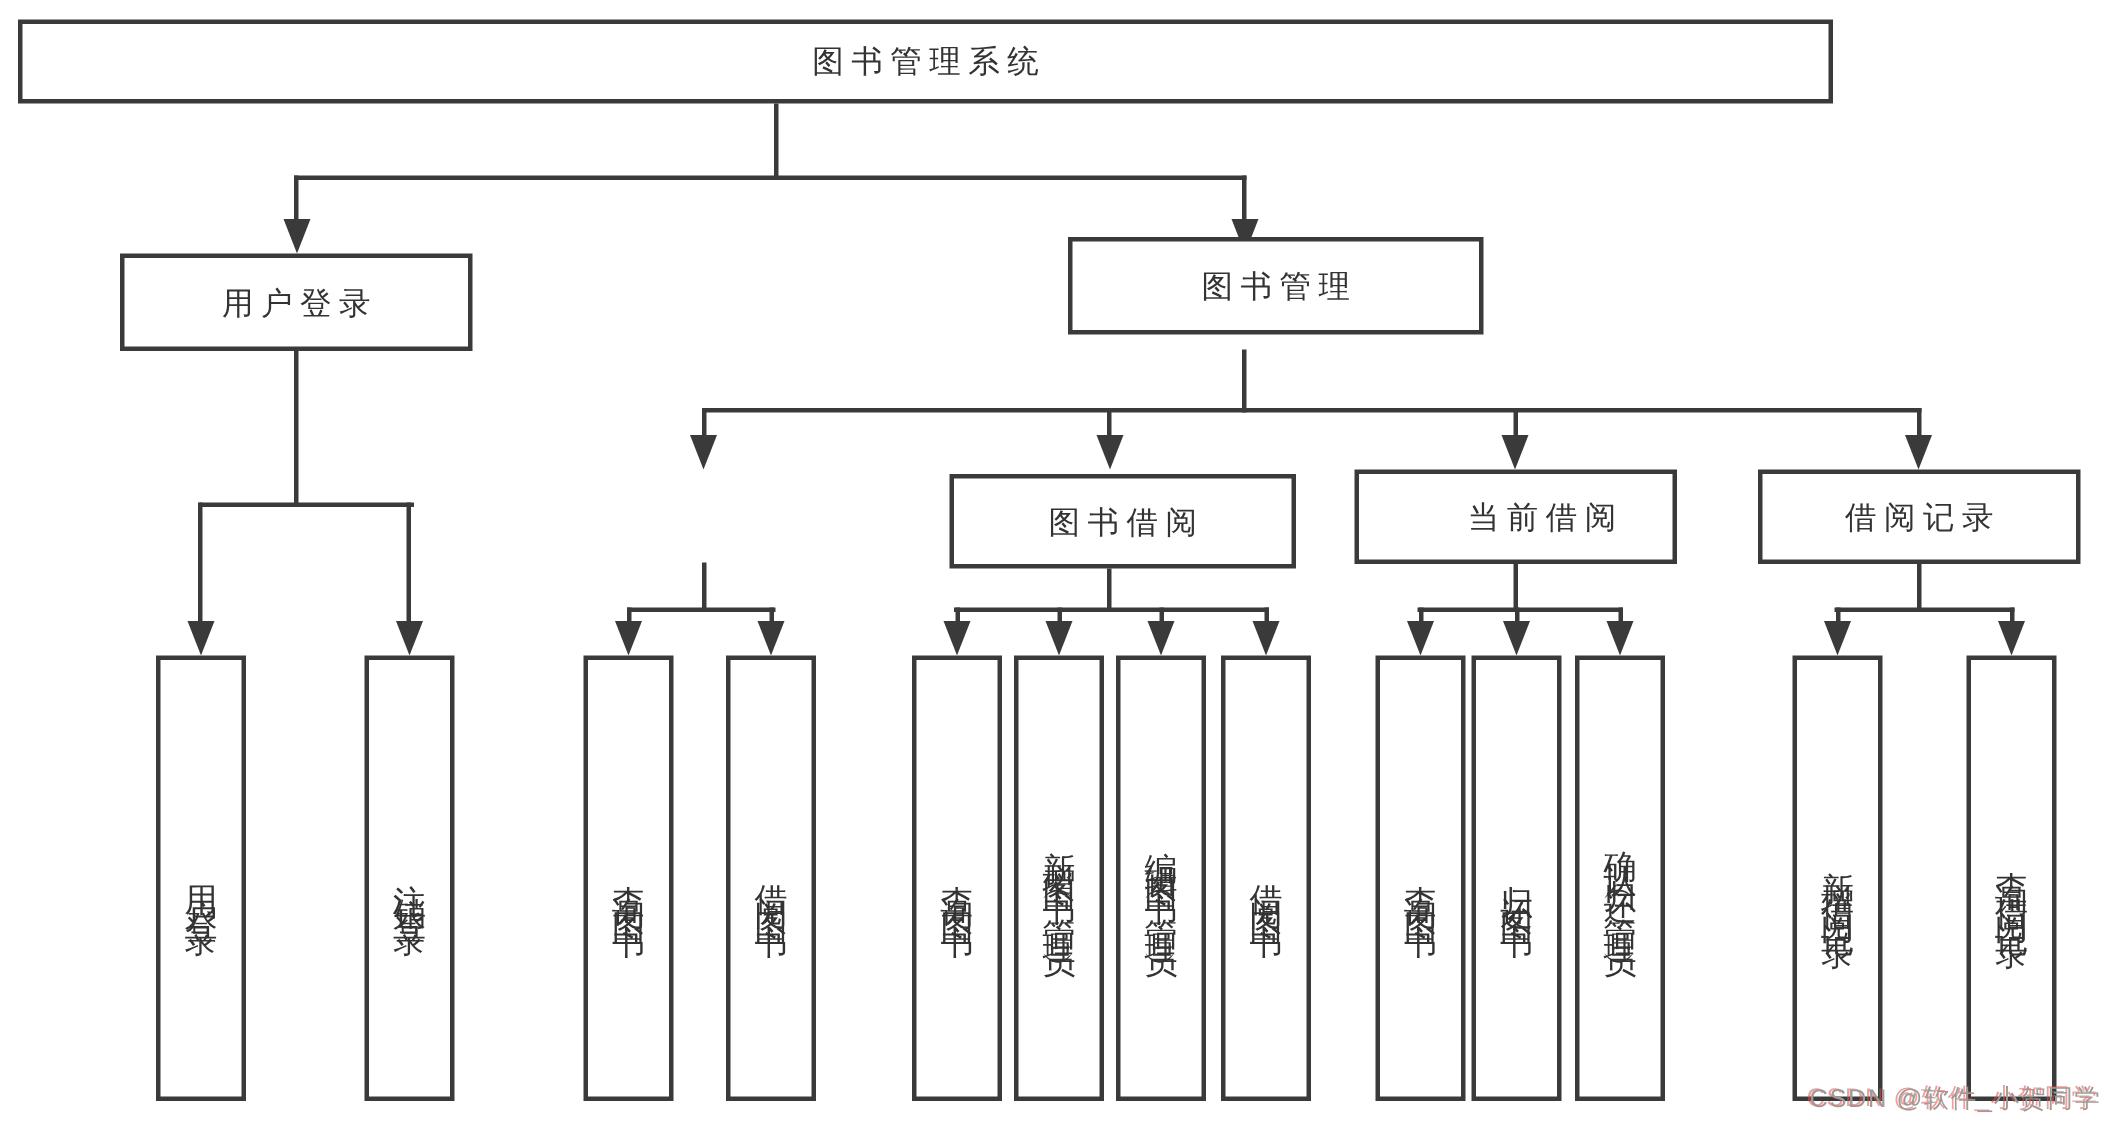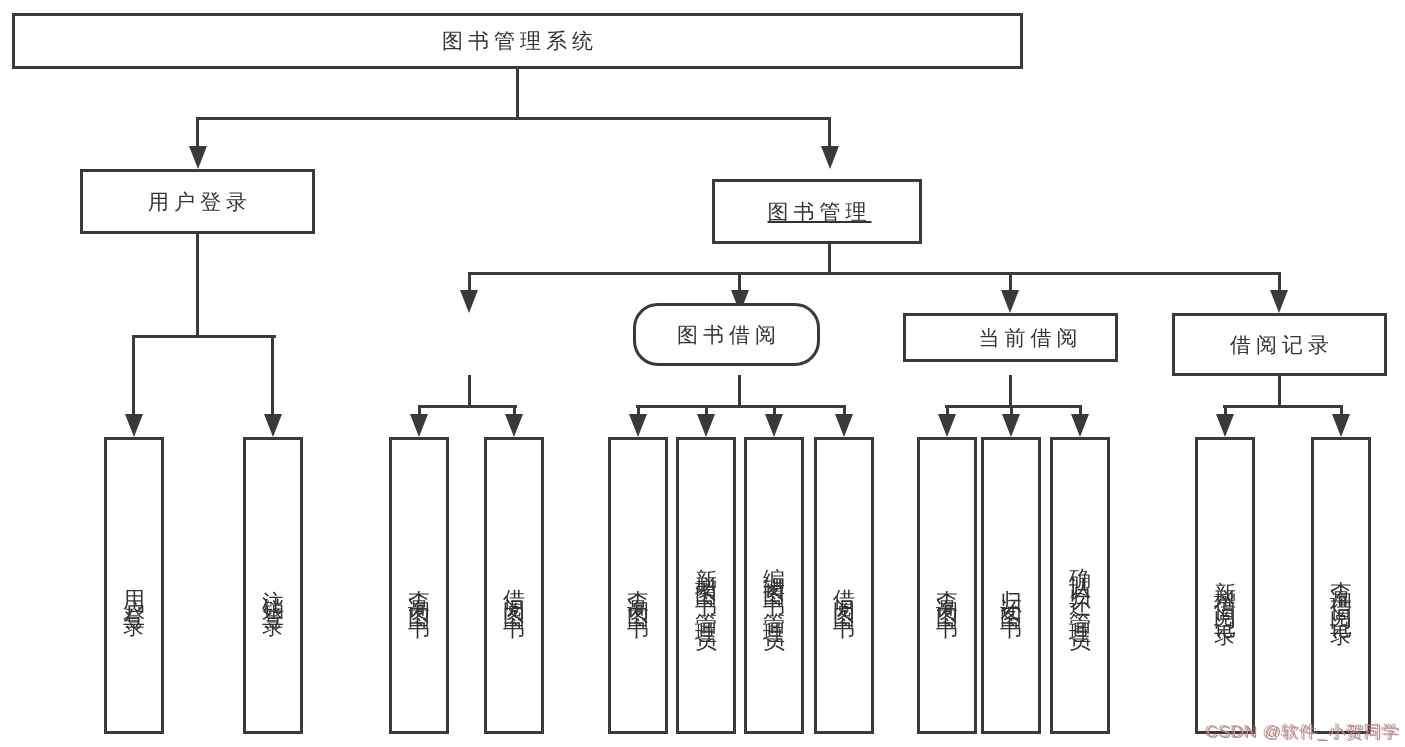--- a/index.html
+++ b/index.html
@@ -53,26 +53,26 @@
     bottom: 3px;
     font-size: 17px;
     color: #9b9b9b;
     letter-spacing: 1px;
     text-shadow: -2px -1px 0 rgba(224, 84, 74, 0.55);
     white-space: nowrap;
     text-align: right;
   }
 
   
-  #b-root            { left: 12px;   top: 13px;  width: 1011px; height: 56px; }
+  #b-root            { left: 12px;   top: 13px;  width: 1210px; height: 56px; }
   #b-user-login      { left: 80px;   top: 169px; width: 235px;  height: 65px; }
-  #b-book-mgmt       { left: 712px;  top: 179px; width: 210px;  height: 65px; text-decoration: underline; }
+  #b-book-mgmt       { left: 712px;  top: 158px; width: 277px;  height: 65px; }
   #b-new-books       { left: 362px;  top: 313px; width: 216px;  height: 63px; }
-  #b-book-borrow     { left: 633px;  top: 303px; width: 187px;  height: 63px; border-radius: 25px; }
-  #b-current-borrow  { left: 903px;  top: 313px; width: 215px;  height: 49px; padding-left: 40px; }
+  #b-book-borrow     { left: 633px;  top: 316px; width: 231px;  height: 63px; }
+  #b-current-borrow  { left: 903px;  top: 313px; width: 215px;  height: 63px; padding-left: 40px; }
   #b-borrow-records  { left: 1172px; top: 313px; width: 215px;  height: 63px; }
   #b-login      { left: 104px;  }
   #b-logout     { left: 243px;  }
   #b-nb-query   { left: 389px;  }
   #b-nb-borrow  { left: 484px;  }
   #b-bw-query   { left: 608px;  }
   #b-bw-add     { left: 676px;  }
   #b-bw-edit    { left: 744px;  }
   #b-bw-borrow  { left: 814px;  }
   #b-cb-query   { left: 917px;  }

